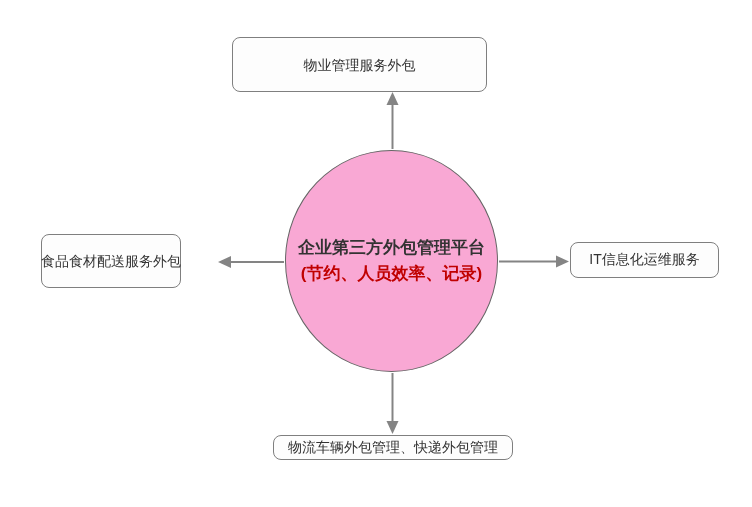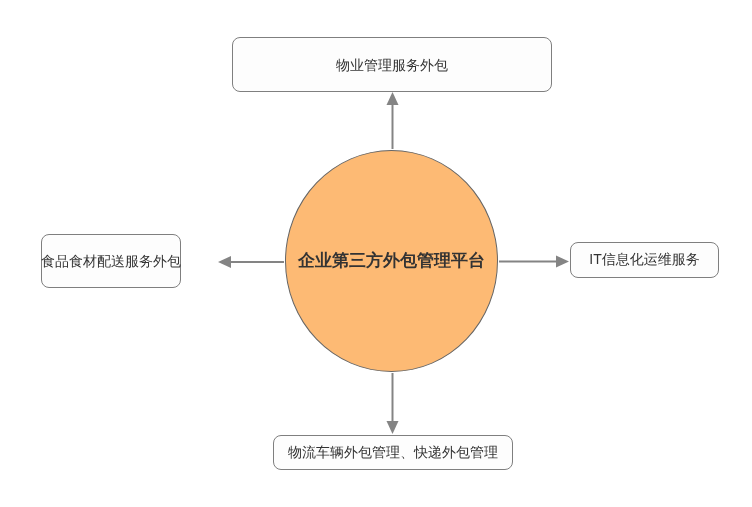--- a/index.html
+++ b/index.html
@@ -30,44 +30,44 @@
     color: #333333;
     font-size: 14px;
     text-align: center;
     display: flex;
     flex-direction: column;
     align-items: center;
     justify-content: center;
   }
   .node-top {
     left: 232px; top: 37px;
-    width: 320px; height: 55px;
+    width: 255px; height: 55px;
     line-height: 18px;
   }
   .node-left {
     left: 41px; top: 234px;
     width: 140px; height: 54px;
     line-height: 21px;
   }
   .node-right {
     left: 570px; top: 242px;
     width: 149px; height: 36px;
   }
   .node-bottom {
     left: 273px; top: 435px;
-    width: 240px; height: 35px;
+    width: 240px; height: 25px;
   }
   .node-center {
     position: absolute;
     box-sizing: border-box;
     left: 285px; top: 150px;
     width: 213px; height: 222px;
     border: 1px solid #666666;
     border-radius: 50%;
-    background: #fdba74;
+    background: #f9a8d4;
     display: flex;
     flex-direction: column;
     align-items: center;
     justify-content: center;
     text-align: center;
   }
   .center-title {
     font-size: 17px;
     font-weight: bold;
     color: #333333;
@@ -118,15 +118,16 @@
   <div class="node-box node-right">
     <div class="node-line">IT信息化运维服务</div>
   </div>
 
   <div class="node-box node-bottom">
     <div class="node-line">物流车辆外包管理、快递外包管理</div>
   </div>
 
   <div class="node-center">
     <div class="center-title">企业第三方外包管理平台</div>
+    <div class="center-subtitle">(节约、人员效率、记录)</div>
   </div>
 
 </div>
 
 </body></html>

